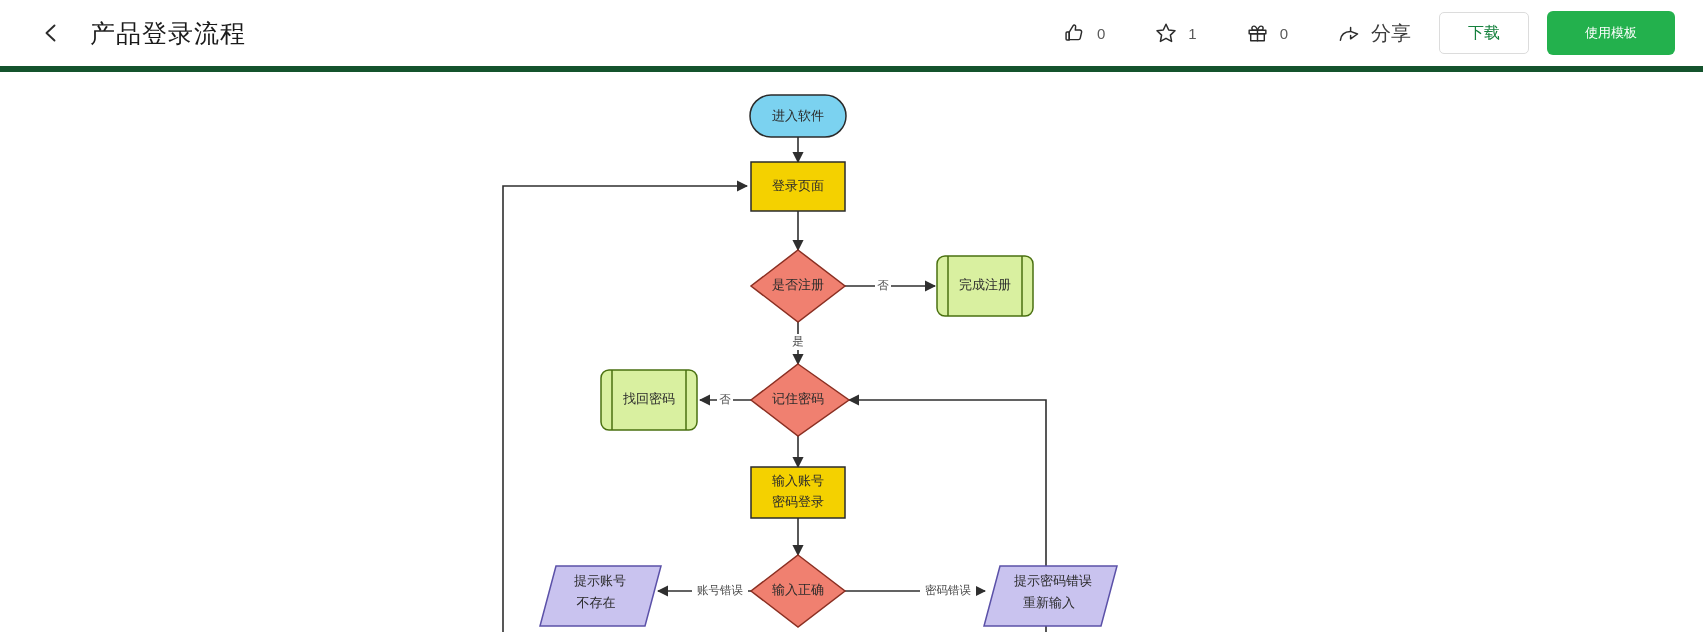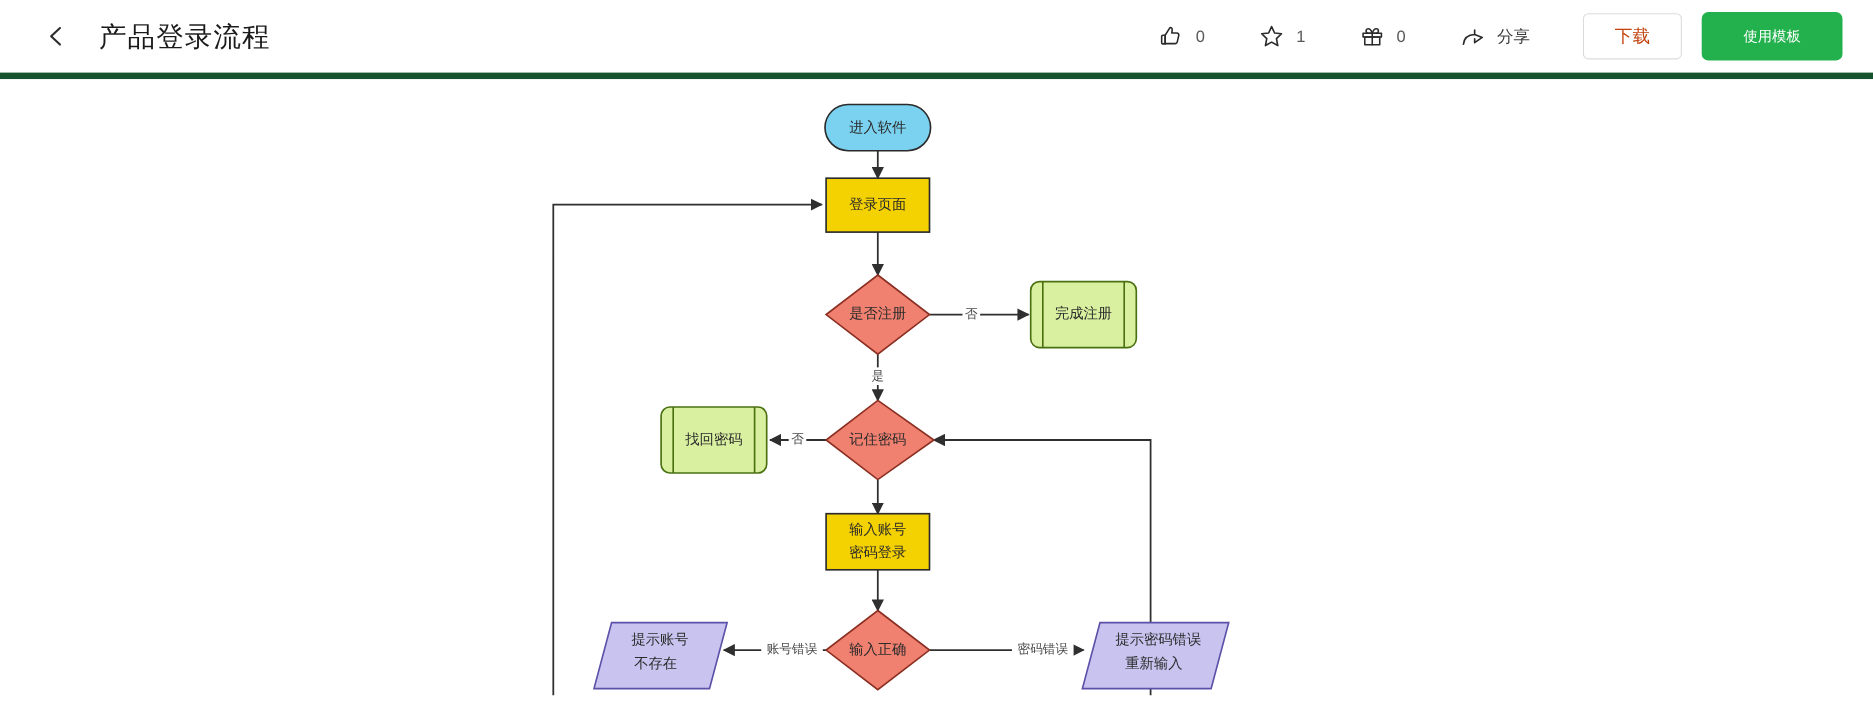--- a/index.html
+++ b/index.html
@@ -44,30 +44,30 @@
   .stat {
     display: flex;
     align-items: center;
     gap: 9px;
     padding: 0 24px;
     cursor: pointer;
     height: 40px;
   }
   .stat .glyph { display: flex; align-items: center; justify-content: center; width: 26px; height: 26px; }
   .stat .count { font-size: 15px; color: #5a5a5a; }
-  .stat .lbl { font-size: 15px; color: #3d3d3d; }
+  .stat .lbl { font-size: 20px; color: #3d3d3d; }
   .btn-outline {
-    margin-left: 24px;
+    margin-left: 4px;
     min-width: 90px;
     height: 42px;
     padding: 0 22px;
     border: 1px solid #dcdcdc;
     border-radius: 5px;
     background: #fff;
-    color: #c2410c;
+    color: #15803d;
     font-size: 16px;
     font-family: inherit;
     cursor: pointer;
     display: flex; align-items: center; justify-content: center;
   }
   .btn-primary {
     margin-left: 18px;
     min-width: 128px;
     height: 44px;
     padding: 0 24px;

